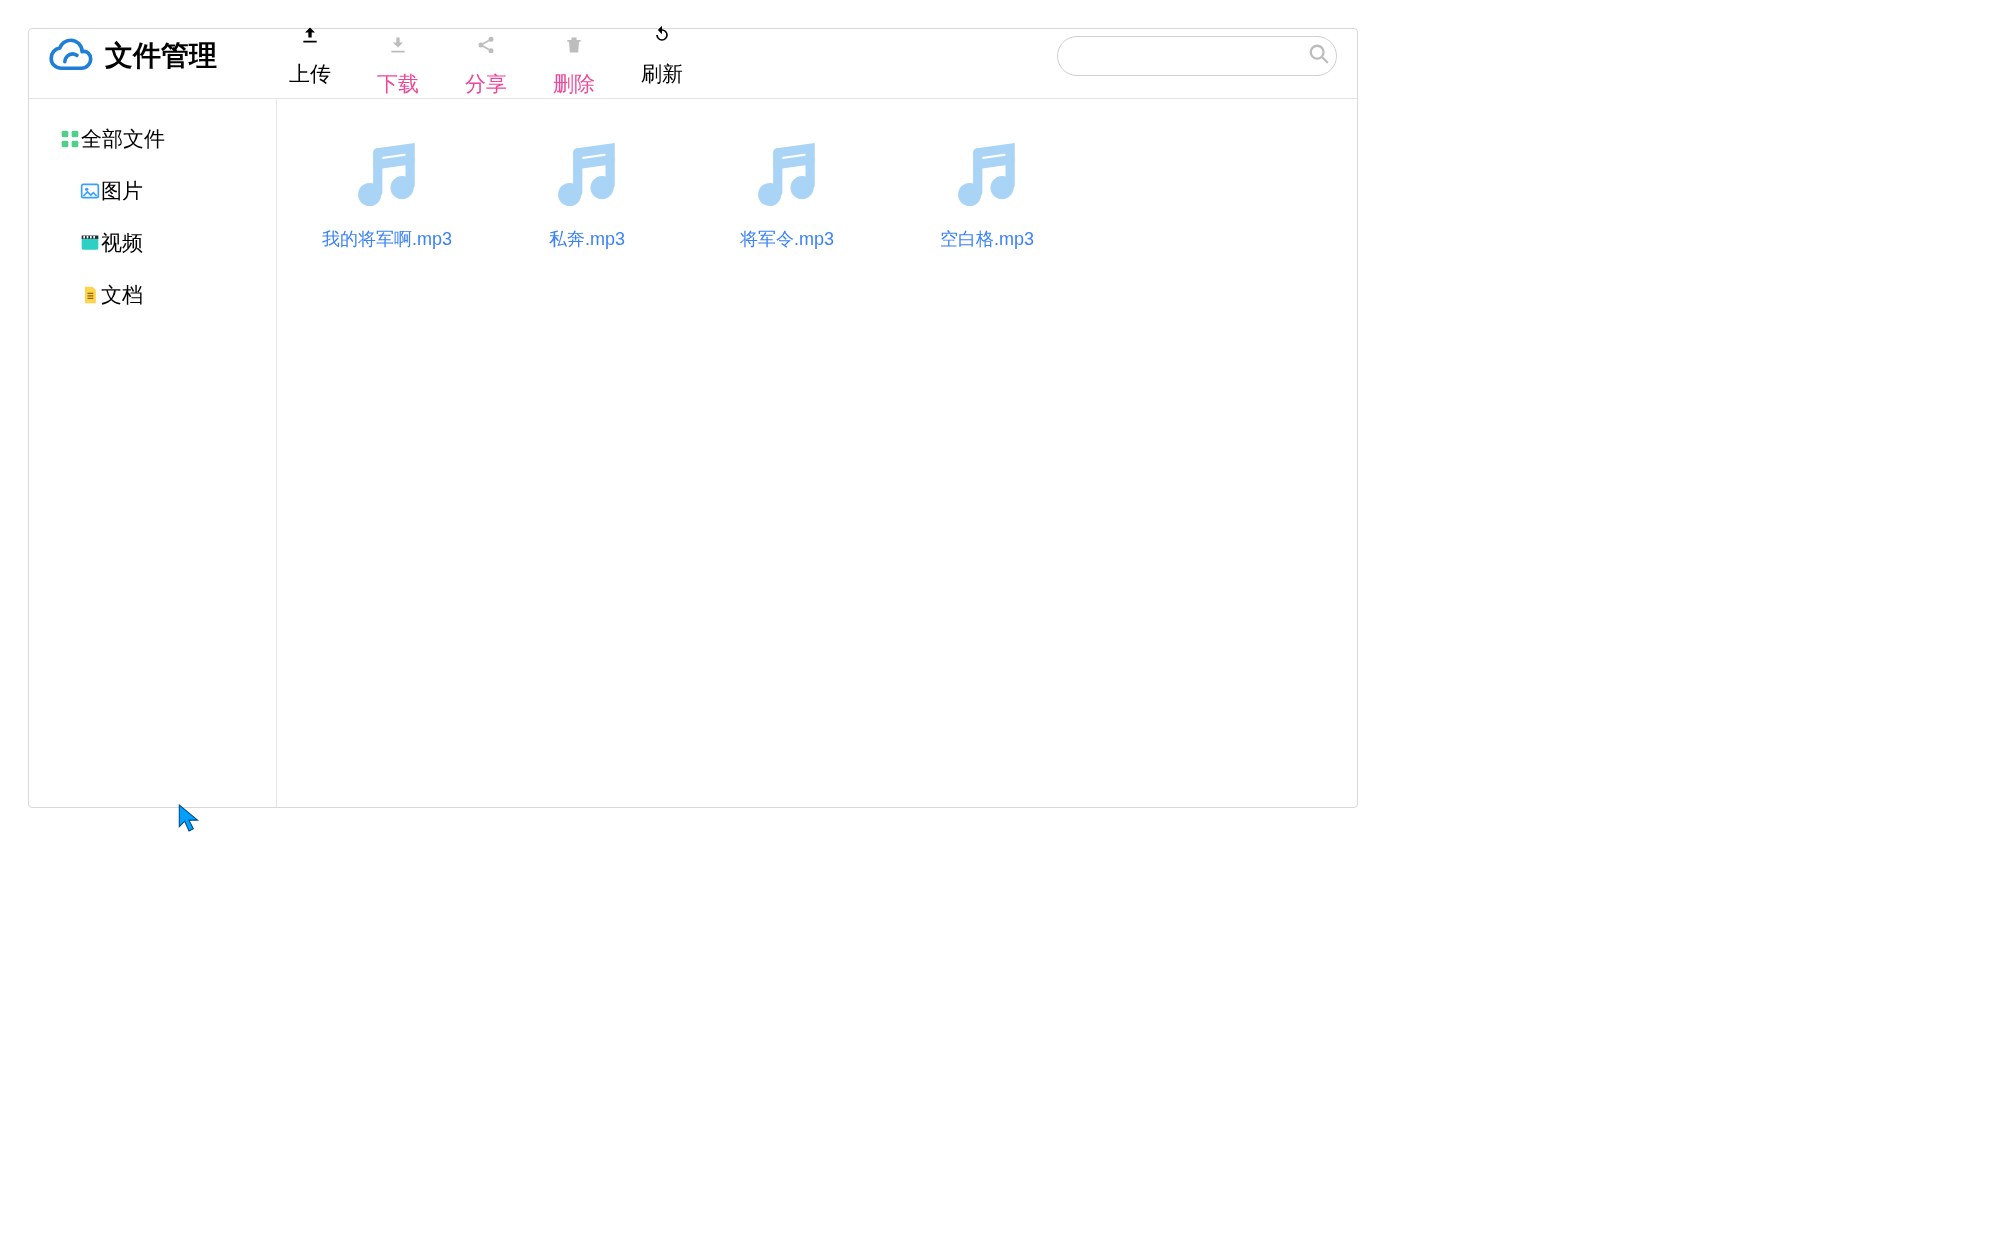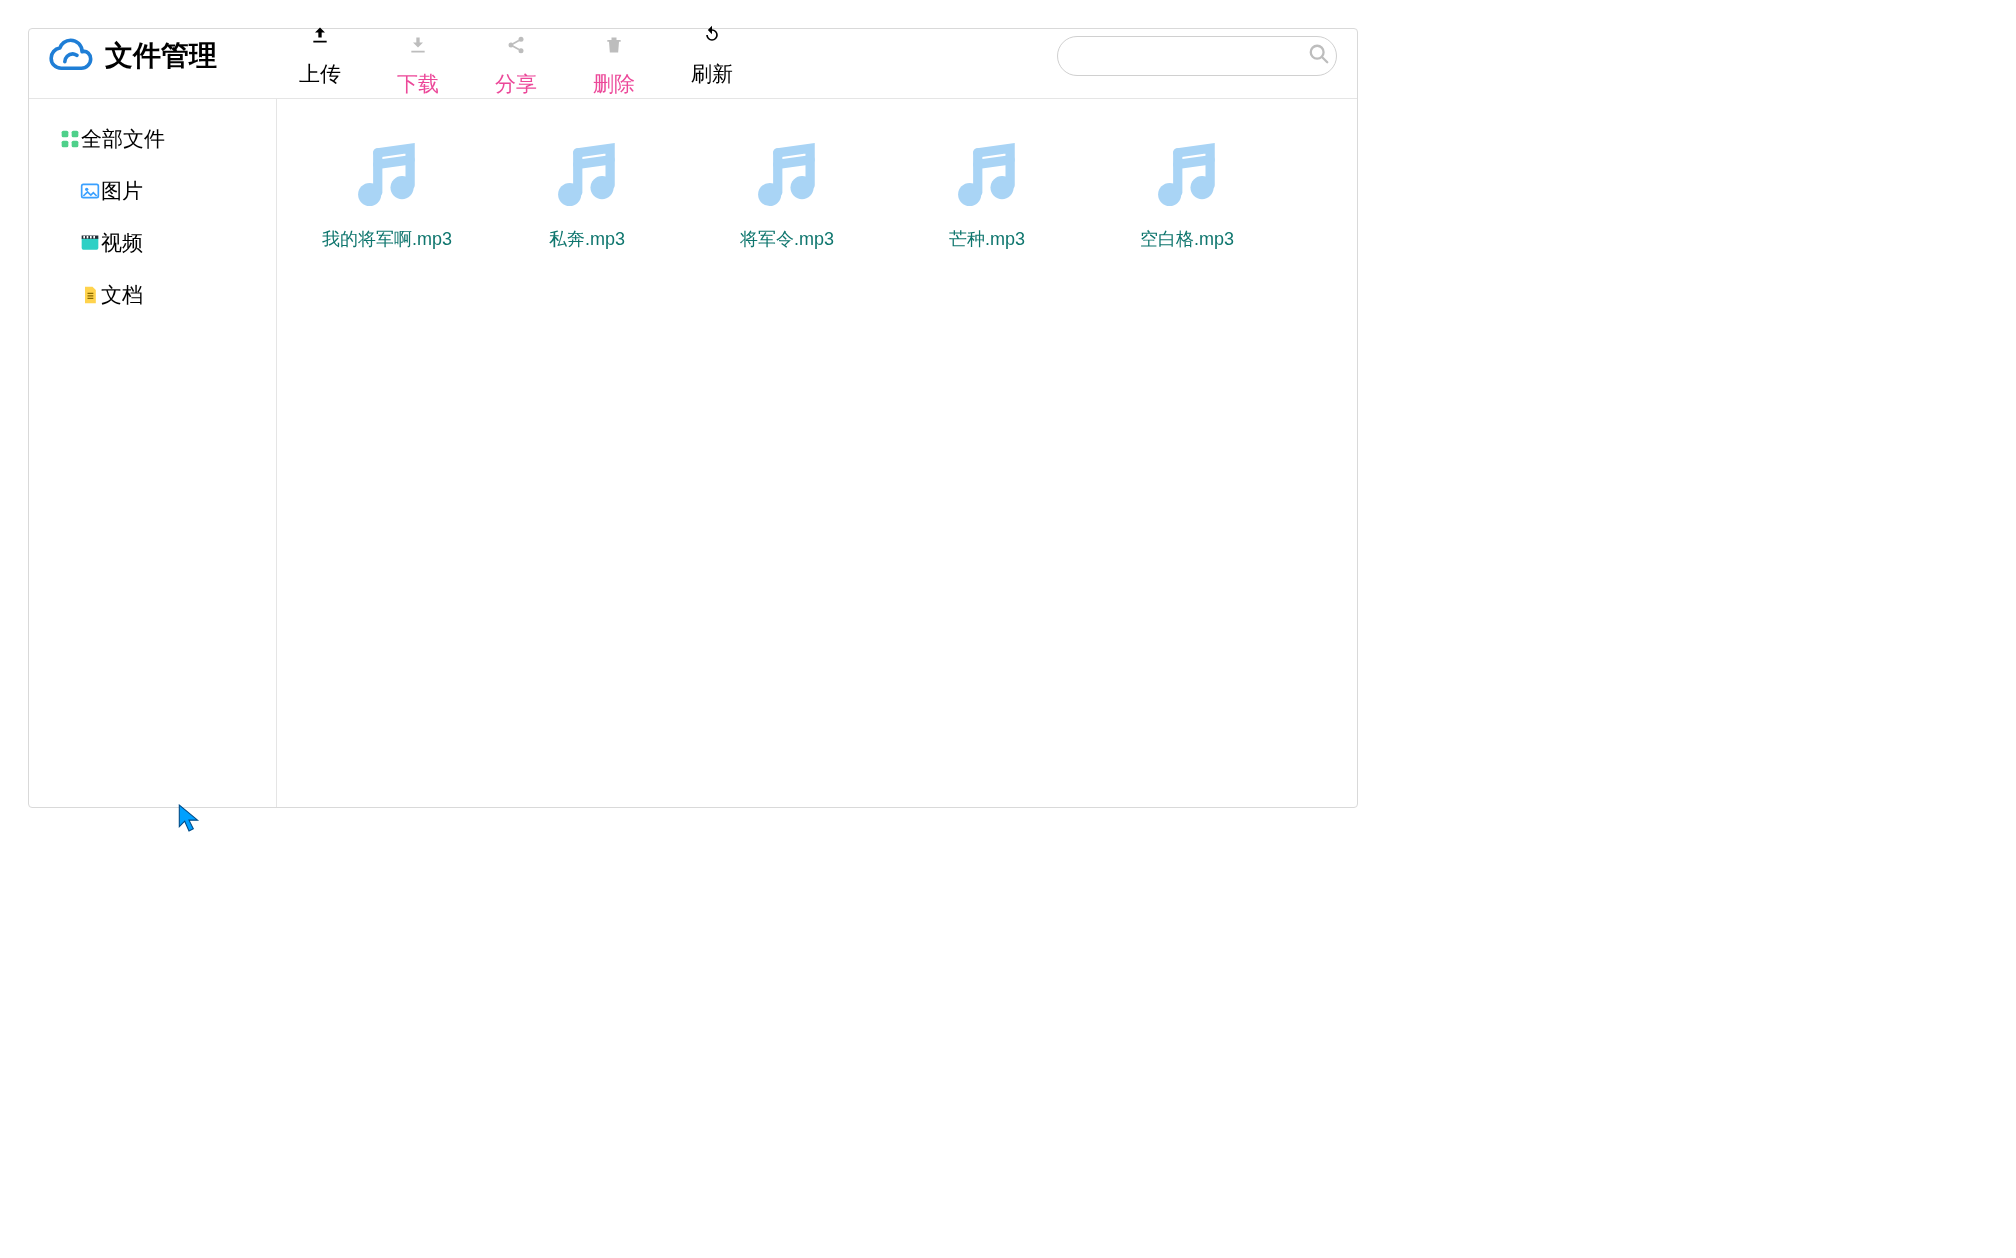--- a/index.html
+++ b/index.html
@@ -19,21 +19,21 @@
     flex-direction: column;
     background: #fff;
   }
   
   .toolbar {
     height: 70px;
     border-bottom: 1px solid #e5e5e5;
     display: flex;
     align-items: center;
     padding: 0 20px 15px 20px;
-    gap: 28px;
+    gap: 18px;
   }
   .brand {
     display: flex;
     align-items: center;
     gap: 10px;
     margin-right: 40px;
   }
   .brand .logo svg { display:block; }
   .brand-title {
     font-size: 28px;
@@ -107,21 +107,21 @@
     height: 190px;
     display:flex;
     flex-direction:column;
     align-items:center;
     gap:14px;
     cursor:pointer;
     padding-top:6px;
   }
   .file-item .fname {
     font-size: 18px;
-    color:#0f766e;
+    color:#3b82f6;
     max-width: 190px;
     overflow:hidden;
     white-space:nowrap;
   }
   .music-note svg { display:block; }
 
   .cursor-arrow {
     position: fixed;
     left: 178px;
     top: 804px;
@@ -291,32 +291,20 @@
         <div class="file-item">
           <span class="music-note">
             <svg width="74" height="74" viewBox="0 0 64 64">
     <path d="M24 12 L52 8 L52 40" fill="none" stroke="#a9d4f5" stroke-width="8" stroke-linecap="round"></path>
     <path d="M24 12 L24 46" fill="none" stroke="#a9d4f5" stroke-width="8" stroke-linecap="round"></path>
     <path d="M24 22 L52 18" fill="none" stroke="#a9d4f5" stroke-width="8" stroke-linecap="round"></path>
     <circle cx="17" cy="48" r="10" fill="#a9d4f5"></circle>
     <circle cx="45" cy="42" r="10" fill="#a9d4f5"></circle>
   </svg>
           </span>
-    <span class="fname">芒种.mp3</span>
-        </div>
-        <div class="file-item">
-          <span class="music-note">
-            <svg width="74" height="74" viewBox="0 0 64 64">
-    <path d="M24 12 L52 8 L52 40" fill="none" stroke="#a9d4f5" stroke-width="8" stroke-linecap="round"></path>
-    <path d="M24 12 L24 46" fill="none" stroke="#a9d4f5" stroke-width="8" stroke-linecap="round"></path>
-    <path d="M24 22 L52 18" fill="none" stroke="#a9d4f5" stroke-width="8" stroke-linecap="round"></path>
-    <circle cx="17" cy="48" r="10" fill="#a9d4f5"></circle>
-    <circle cx="45" cy="42" r="10" fill="#a9d4f5"></circle>
-  </svg>
-          </span>
     <span class="fname">空白格.mp3</span>
         </div>
       </div>
   </div>
 </div>
 
 <span class="cursor-arrow">
   <svg width="22" height="28" viewBox="0 0 20 26">
     <path d="M1 1l0 20 5-5 4 9 4-2-4-8 8 0z" fill="#00a0ff" stroke="#004b87" stroke-width="1"></path>
   </svg>

